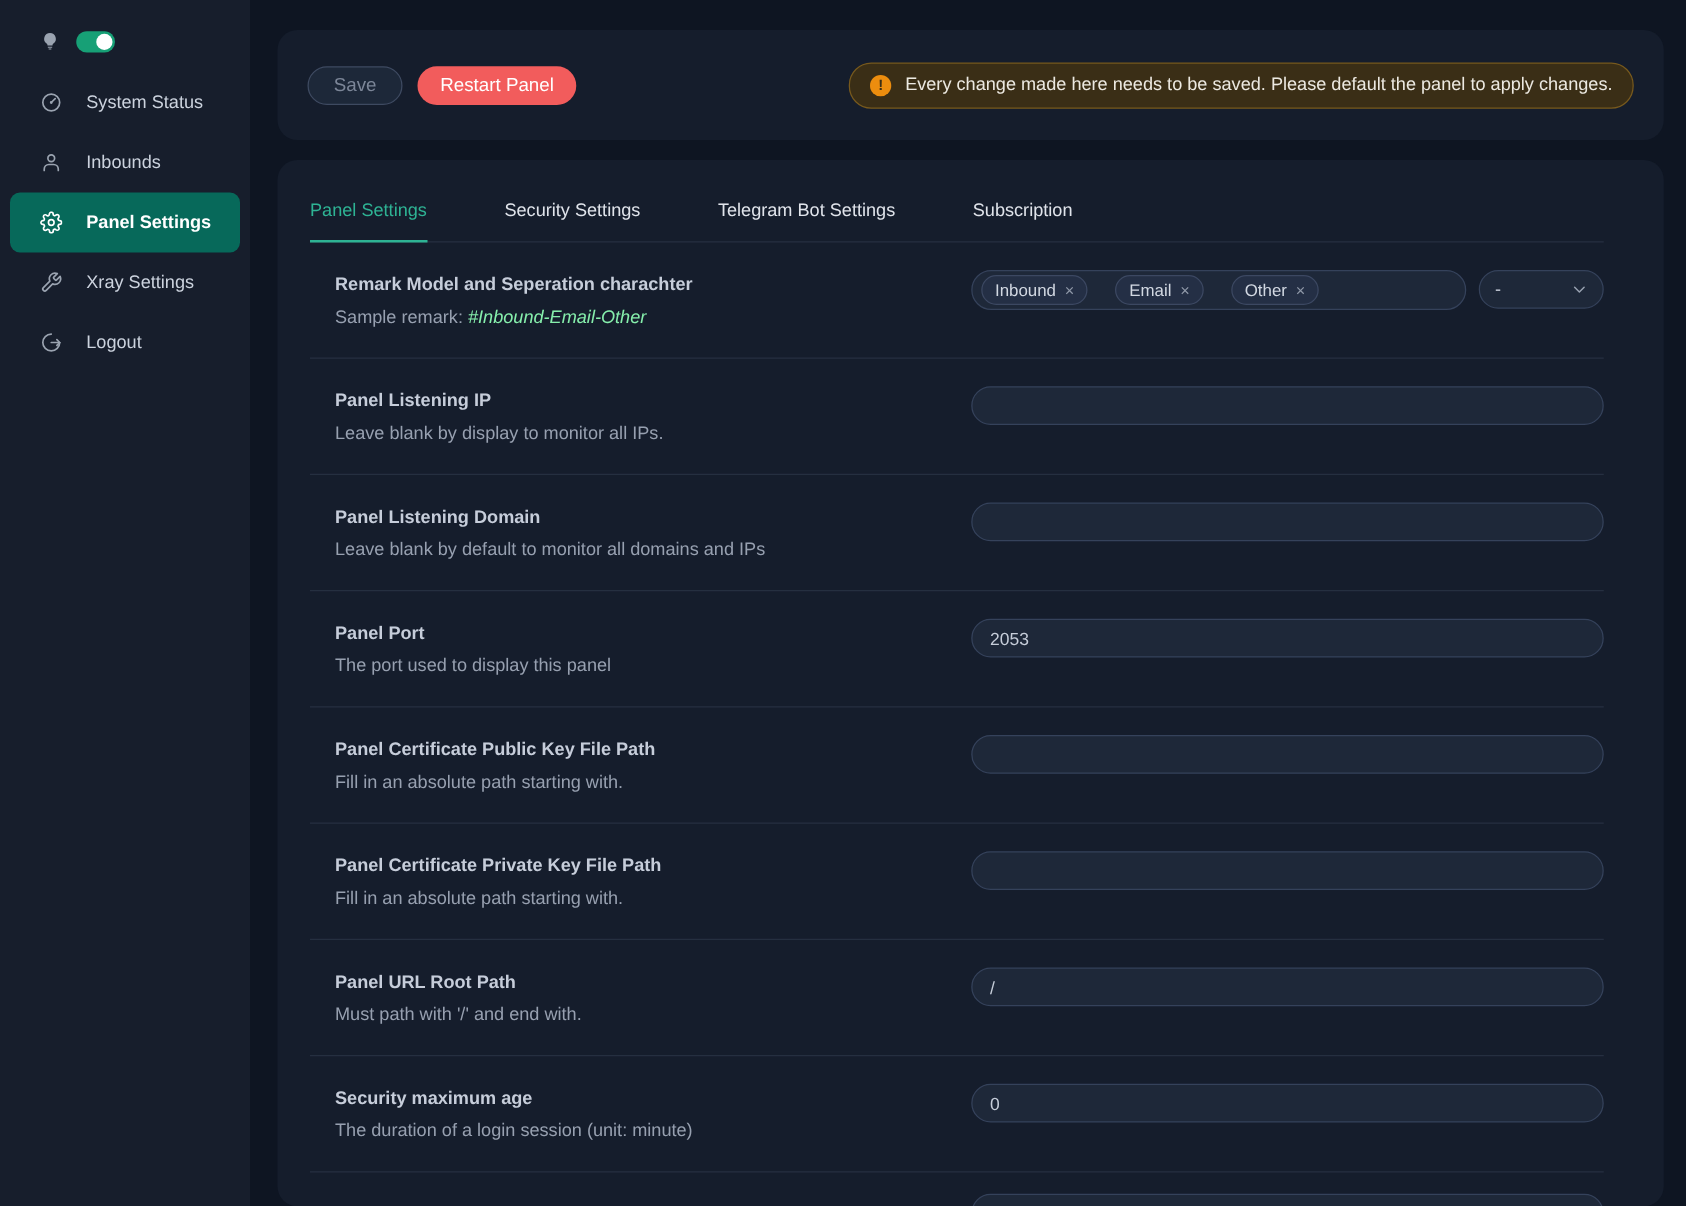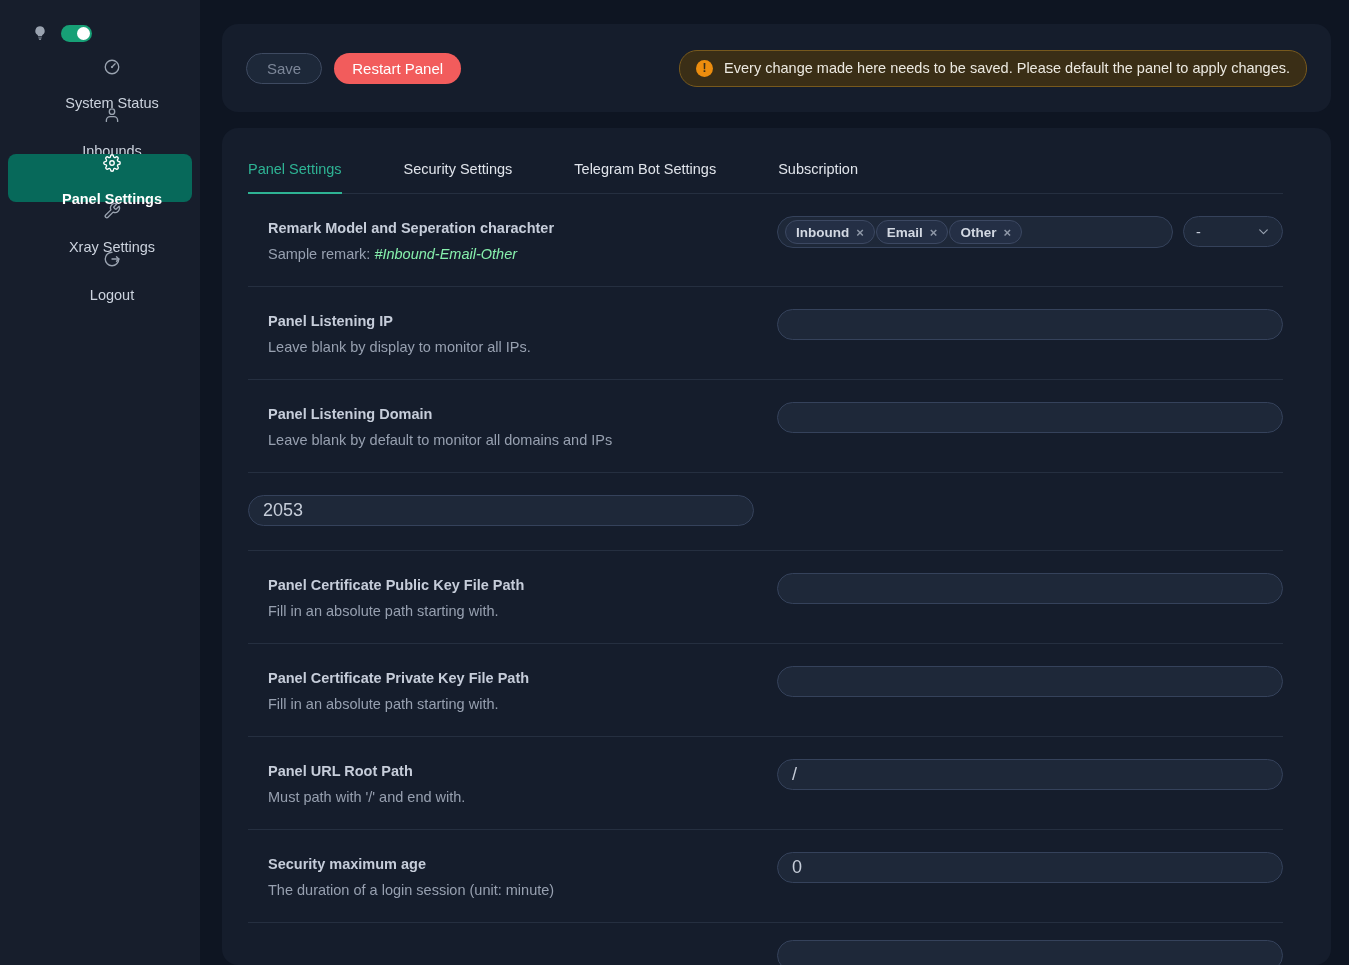--- a/index.html
+++ b/index.html
@@ -33,21 +33,21 @@
   
   .sidebar{width:200px;min-width:200px;height:100%;background:var(--sidebar-bg);}
   .sidebar-top{display:flex;align-items:center;gap:13px;padding:22px 0 6px 32px;}
   .bulb-icon{width:16px;height:22px;display:inline-flex;color:#9aa3b0;}
   .toggle{width:31px;height:17px;border-radius:9px;background:var(--toggle-green);position:relative;cursor:pointer;}
   .toggle .knob{position:absolute;top:2px;right:2px;width:13px;height:13px;border-radius:50%;background:#fff;}
   .nav{margin-top:8px;display:flex;flex-direction:column;}
   .nav-item{
     height:48px;display:flex;align-items:center;gap:19px;
     padding-left:24px;margin:0 8px;border-radius:8px;
-    color:#ccd3de;cursor:pointer;flex-direction:column;
+    color:#ccd3de;cursor:pointer;
   }
   .nav-item .nav-icon{width:18px;height:18px;display:inline-flex;color:#9aa3b0;flex:none;}
   .nav-item.active{background:var(--green-dark);color:#ffffff;font-weight:700;}
   .nav-item.active .nav-icon{color:#ffffff;}
   .nav-label{white-space:nowrap;}
   
   .main{flex:1;padding:24px 18px 0 22px;display:flex;flex-direction:column;gap:16px;}
   .card{background:var(--card-bg);border-radius:16px;}
   .toolbar{height:88px;display:flex;align-items:center;padding:0 24px;gap:12px;flex:none;}
   .btn{border:none;border-radius:16px;height:31px;padding:0 20px;font-size:15px;cursor:pointer;font-family:inherit;}
@@ -72,26 +72,26 @@
   .tab.active{color:var(--green);border-bottom-color:var(--green);}
   .form-row{display:flex;align-items:flex-start;padding:22px 0 24px;border-bottom:1px solid var(--divider);}
   .col-label{flex:1;padding-left:20px;padding-top:4px;}
   .row-label{font-weight:700;color:var(--label);}
   .row-desc{margin-top:10px;color:var(--muted);}
   .row-desc em{font-weight:400;color:#86efac;}
   .col-control{width:506px;flex:none;display:flex;gap:10px;}
   .text-input{
     width:100%;height:31px;border-radius:16px;background:var(--input-bg);
     border:1px solid var(--input-border);color:#c6cdd9;padding:0 14px;
-    font-family:inherit;font-size:18px;outline:none;
+    font-family:inherit;font-size:14px;outline:none;
   }
   .tags-box{
     flex:1;min-height:32px;border-radius:16px;background:var(--input-bg);
     border:1px solid var(--input-border);display:flex;align-items:center;
-    gap:1px;padding:0 7px;cursor:text;font-weight:bold;
+    gap:22px;padding:0 7px;cursor:text;
   }
   .tag{
     display:inline-flex;align-items:center;gap:7px;height:24px;
     background:var(--tag-bg);border:1px solid #3c4862;border-radius:13px;
     padding:0 10px;color:#d2d8e2;font-size:13.5px;
   }
   .tag-close{color:#8f98a8;font-size:13px;cursor:pointer;line-height:1;}
   .select{
     width:100px;height:31px;border-radius:16px;background:var(--input-bg);
     border:1px solid var(--input-border);display:flex;align-items:center;
@@ -226,20 +226,24 @@
         <div class="form-row">
           <div class="col-label">
             <div class="row-label">Panel Listening Domain</div>
             <div class="row-desc">Leave blank by default to monitor all domains and IPs</div>
           </div>
           <div class="col-control">
             <input class="text-input" type="text" style="">
           </div>
         </div>
         <div class="form-row">
+          <div class="col-label">
+            <div class="row-label">Panel Port</div>
+            <div class="row-desc">The port used to display this panel</div>
+          </div>
           <div class="col-control">
             <input class="text-input" type="text" value="2053" style="">
           </div>
         </div>
         <div class="form-row">
           <div class="col-label">
             <div class="row-label">Panel Certificate Public Key File Path</div>
             <div class="row-desc">Fill in an absolute path starting with.</div>
           </div>
           <div class="col-control">

